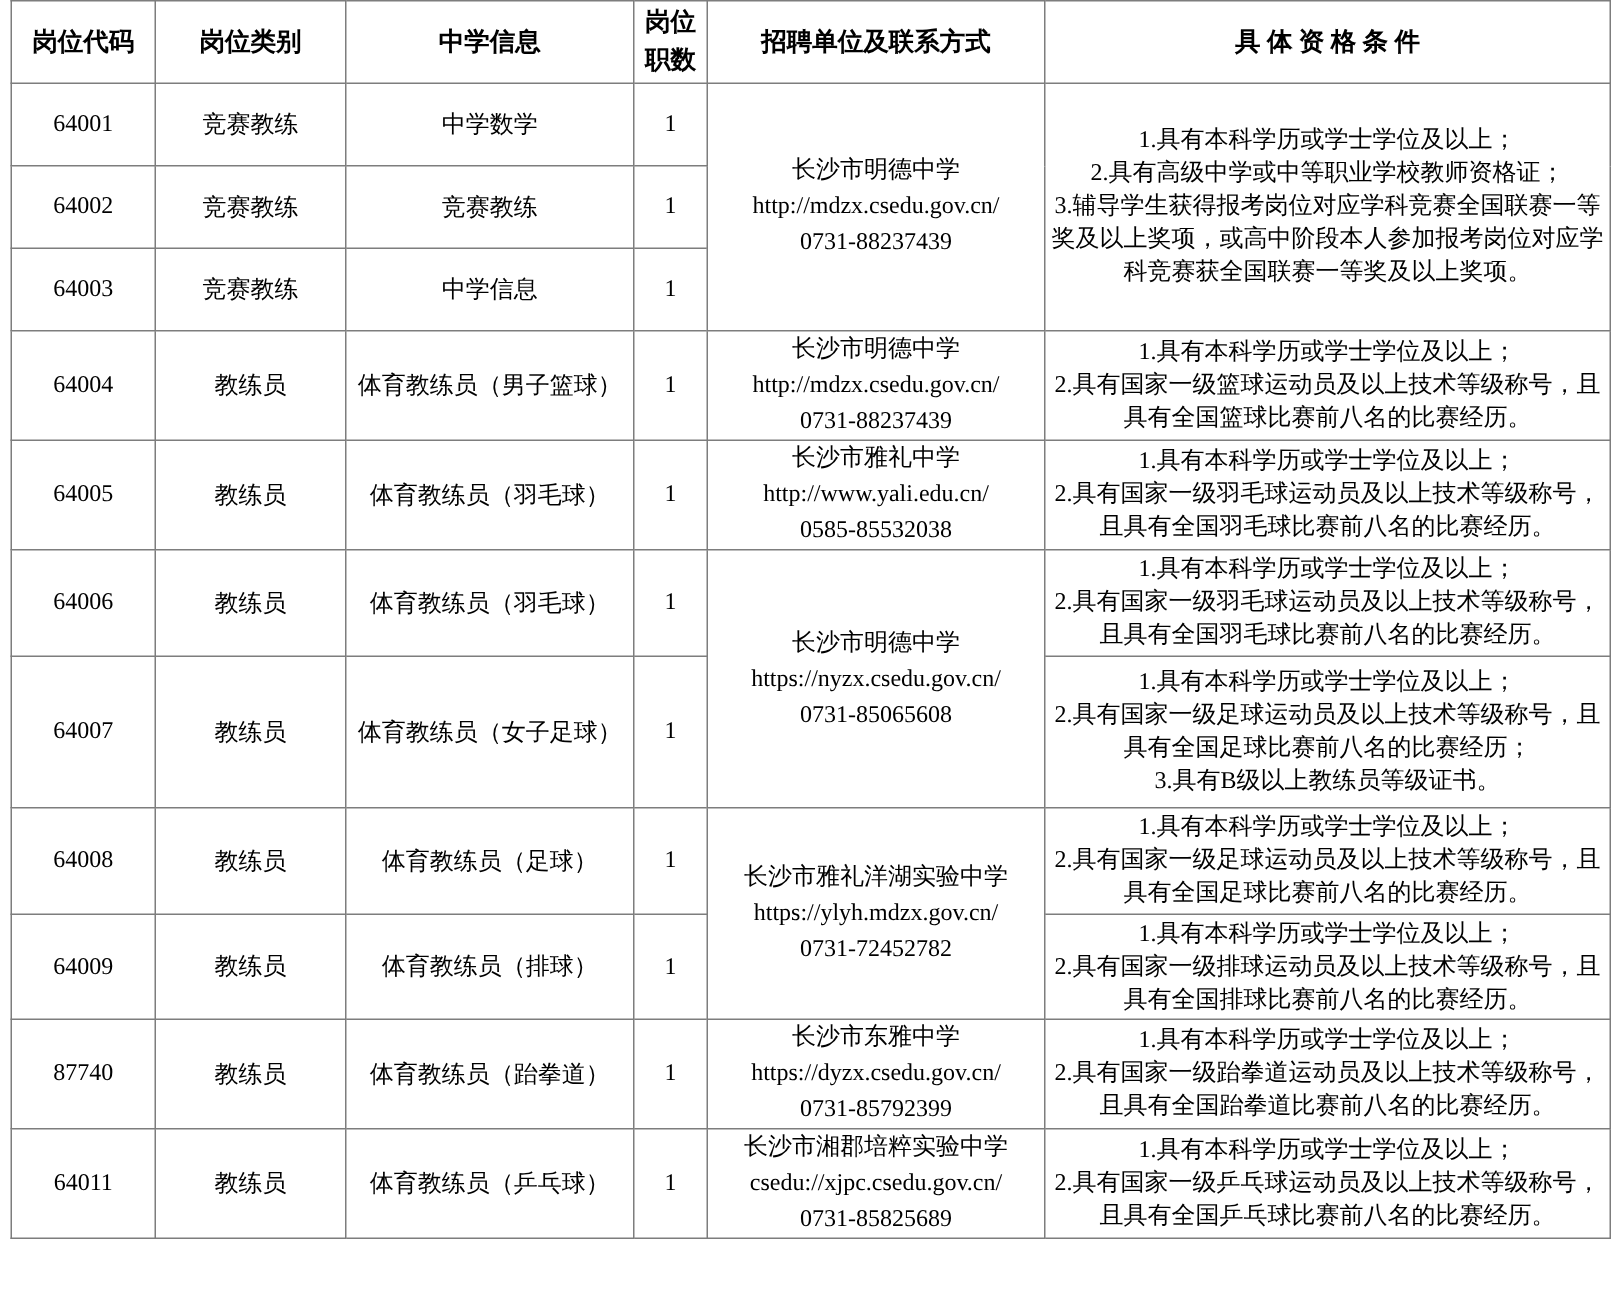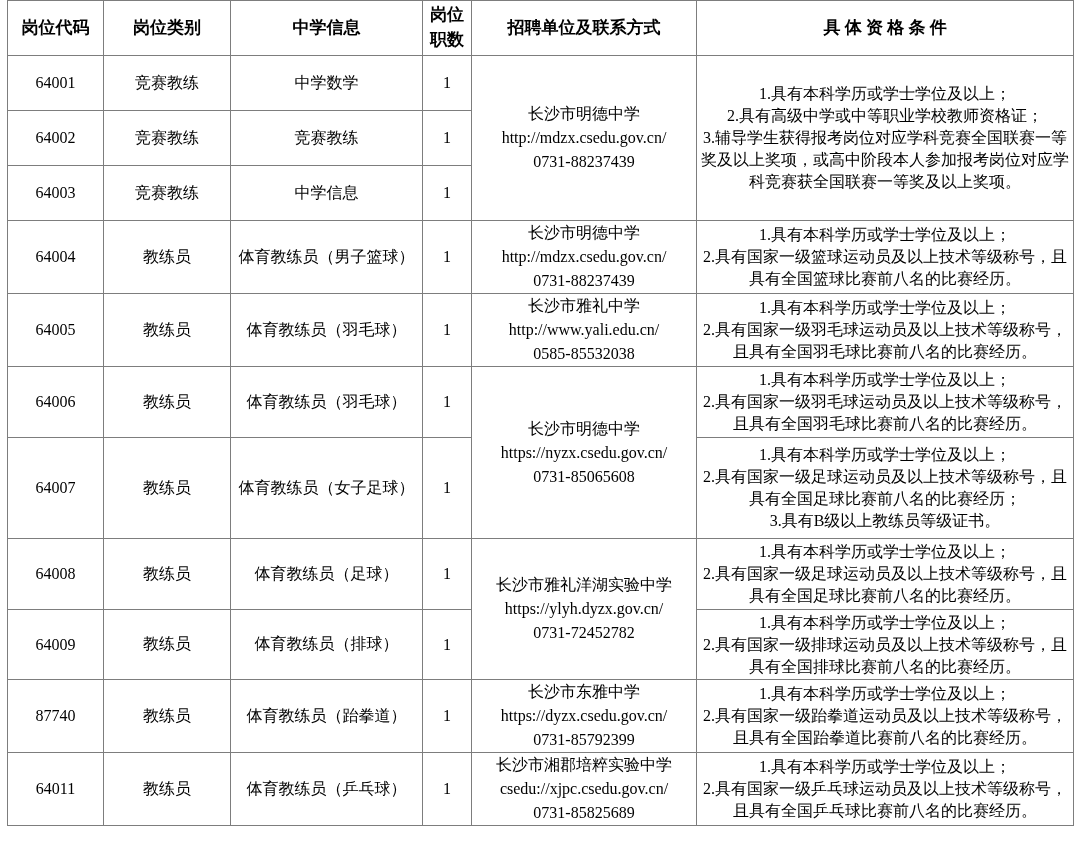--- a/index.html
+++ b/index.html
@@ -132,21 +132,21 @@
 2.具有国家一级足球运动员及以上技术等级称号，且具有全国足球比赛前八名的比赛经历；
 3.具有B级以上教练员等级证书。</td>
       </tr>
       <tr style="height:71px">
         <td>64008</td>
         <td>教练员</td>
         <td>体育教练员（足球）</td>
         <td>1</td>
         <td class="unit" rowspan="2">
           <div>长沙市雅礼洋湖实验中学</div>
-          <div>https://ylyh.dyzx.gov.cn/</div>
+          <div>https://ylyh.mdzx.gov.cn/</div>
           <div>0731-72452782</div>
         </td>
         <td class="qual">1.具有本科学历或学士学位及以上；
 2.具有国家一级足球运动员及以上技术等级称号，且具有全国足球比赛前八名的比赛经历。</td>
       </tr>
       <tr style="height:70px">
         <td>64009</td>
         <td>教练员</td>
         <td>体育教练员（排球）</td>
         <td>1</td>

